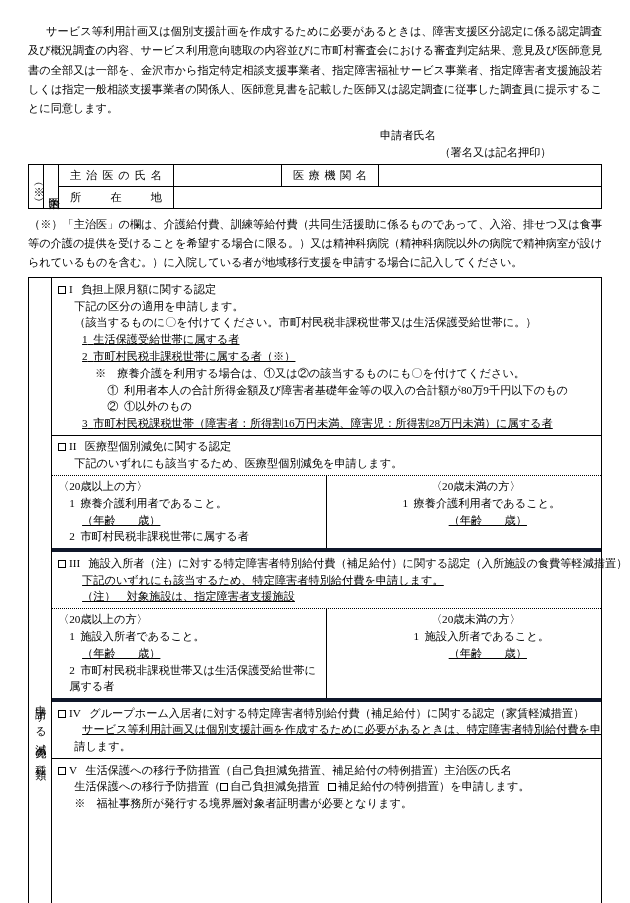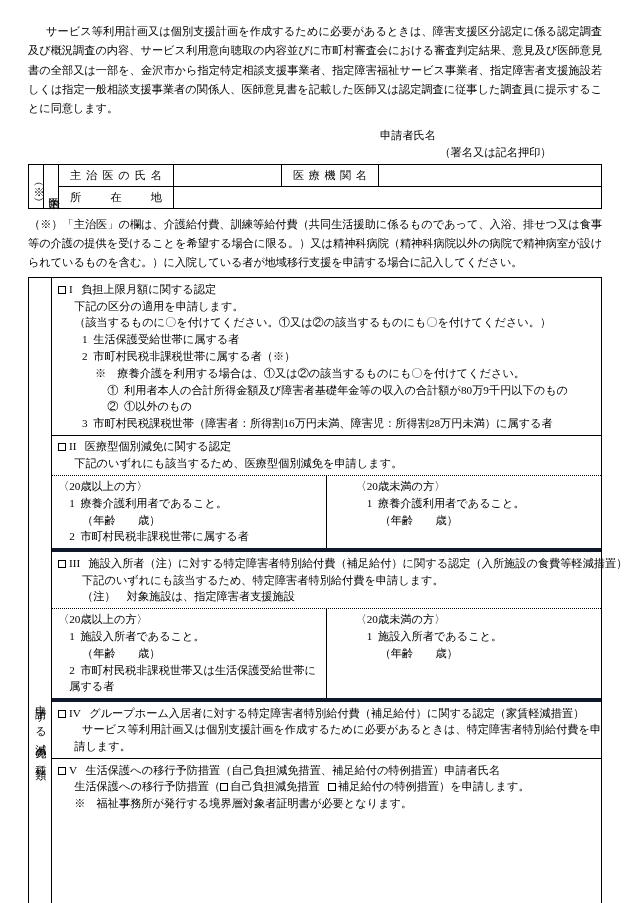--- a/index.html
+++ b/index.html
@@ -142,34 +142,34 @@
     display: inline-block;
     width: 8px;
     height: 8px;
     border: 1px solid #000;
     margin: 0 2px 0 0;
     vertical-align: -1px;
     box-sizing: border-box;
   }
   .rn { display: inline-block; }
   .i1 { padding-left: 1.45em; }
-  .i2 { padding-left: 2.15em; }
+  .i2 { padding-left: 2.15em; text-decoration: underline; }
   .i3 { padding-left: 3.3em; }
   .i4 { padding-left: 4.4em; }
   .i5 { padding-left: 1.0em; }
 
   
   .split {
     display: flex;
     border-top: 1px dotted #000;
     gap: 23px;
   }
   .split > div { padding: 2px 5px 3px 6px; box-sizing: border-box; }
   .split .col-l { width: 52.2%; border-right: 1px solid #000; }
-  .split .col-r { width: 47.8%; }
+  .split .col-r { width: 47.8%; text-align: center; }
   .sec-split { border-bottom: 4px solid #0f172a; padding: 0; }
   .sec-split .head { padding: 2.5px 5px 3px 6px; }
 </style>
 </head>
 <body>
 
 <div class="page">
 
   <div class="intro">
     <span class="lead">サービス等利用計画又は個別支援計画を作成するために必要があるときは、障害支援区分認定に係る認定調査及び概況調査の内容、サービス利用意向聴取の内容並びに市町村審査会における審査判定結果、意見及び医師意見書の全部又は一部を、金沢市から指定特定相談支援事業者、指定障害福祉サービス事業者、指定障害者支援施設若しくは指定一般相談支援事業者の関係人、医師意見書を記載した医師又は認定調査に従事した調査員に提示することに同意します。</span>
@@ -228,21 +228,21 @@
           <td class="side-cell">
             <span class="side-text">申請する減免の種類</span>
           </td>
           <td>
 
             <div class="sec">
               <span class="ln">
                 <span class="ck"></span><span class="rn">I</span>&nbsp;&nbsp;&nbsp;<span>負担上限月額に関する認定</span>
               </span>
               <span class="ln i1">下記の区分の適用を申請します。</span>
-              <span class="ln i1">（該当するものに〇を付けてください。①又は②の該当するものにも〇を付けてください。）</span>
+              <span class="ln i1">（該当するものに〇を付けてください。市町村民税非課税世帯又は生活保護受給世帯に。）</span>
               <span class="ln i2">
                 <span>1</span>&nbsp;&nbsp;<span>生活保護受給世帯に属する者</span>
               </span>
               <span class="ln i2">
                 <span>2</span>&nbsp;&nbsp;<span>市町村民税非課税世帯に属する者（※）</span>
               </span>
               <span class="ln i3">※　療養介護を利用する場合は、①又は②の該当するものにも〇を付けてください。</span>
               <span class="ln i4">
                 <span>①</span>&nbsp;&nbsp;<span>利用者本人の合計所得金額及び障害者基礎年金等の収入の合計額が80万9千円以下のもの</span>
               </span>
@@ -315,21 +315,21 @@
             <div class="sec">
               <span class="ln">
                 <span class="ck"></span><span class="rn">IV</span>&nbsp;&nbsp;&nbsp;<span>グループホーム入居者に対する特定障害者特別給付費（補足給付）に関する認定（家賃軽減措置）</span>
               </span>
               <span class="ln i2">サービス等利用計画又は個別支援計画を作成するために必要があるときは、特定障害者特別給付費を申</span>
               <span class="ln i1">請します。</span>
             </div>
 
             <div class="sec last">
               <span class="ln">
-                <span class="ck"></span><span class="rn">V</span>&nbsp;&nbsp;&nbsp;<span>生活保護への移行予防措置（自己負担減免措置、補足給付の特例措置）申請者氏名</span>
+                <span class="ck"></span><span class="rn">V</span>&nbsp;&nbsp;&nbsp;<span>生活保護への移行予防措置（自己負担減免措置、補足給付の特例措置）主治医の氏名</span>
               </span>
               <span class="ln i1">
                 <span>生活保護への移行予防措置（</span><span class="ck-inline"></span><span>自己負担減免措置</span>&nbsp;&nbsp;&nbsp;<span class="ck-inline"></span><span>補足給付の特例措置</span><span>）を申請します。</span>
               </span>
               <span class="ln i1">※　福祉事務所が発行する境界層対象者証明書が必要となります。</span>
             </div>
 
           </td>
         </tr>
       </tbody>

